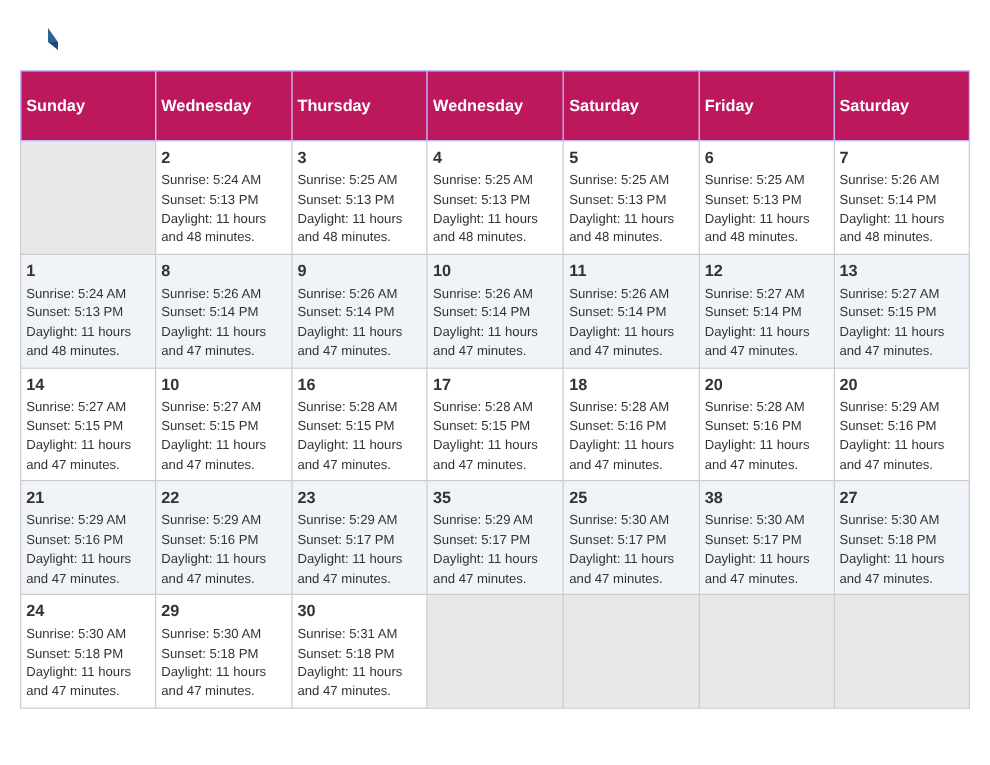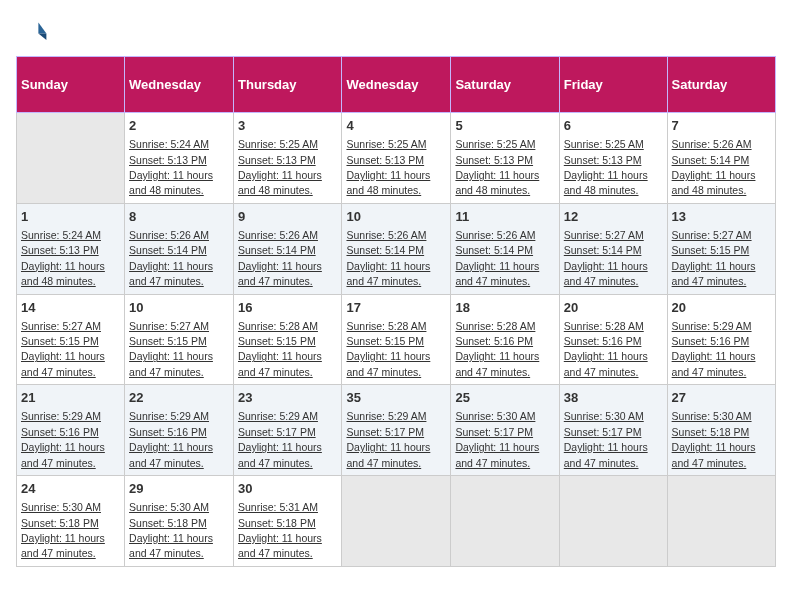--- a/index.html
+++ b/index.html
@@ -74,21 +74,20 @@
     }
     .day-num {
       font-size: 13px;
       font-weight: bold;
       display: block;
       margin-bottom: 2px;
     }
     .day-info {
       font-size: 10.5px;
       color: #333;
-      text-decoration: underline;
     }
     td.empty {
       background: #e8e8e8 !important;
     }
   </style>
 </head>
 <body>
 
 <div class="header">
   <div class="logo">

